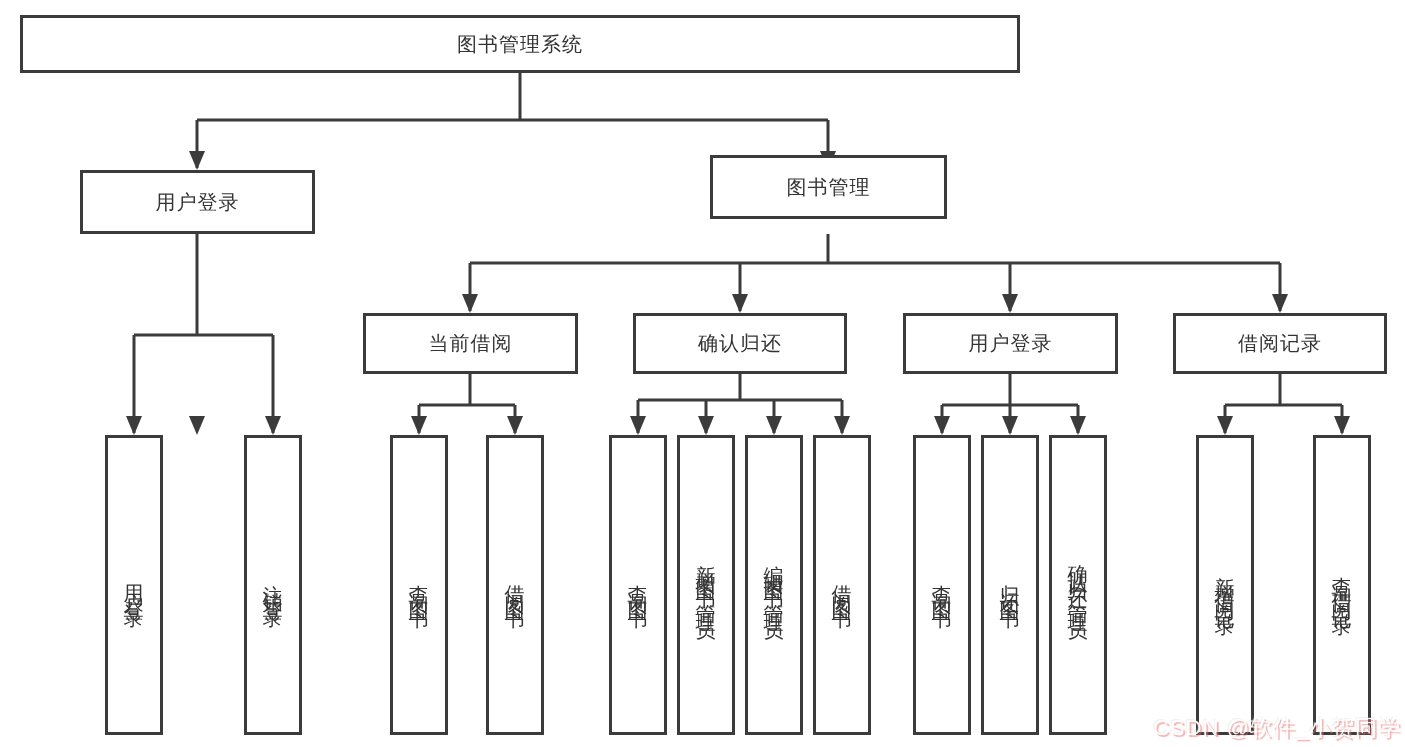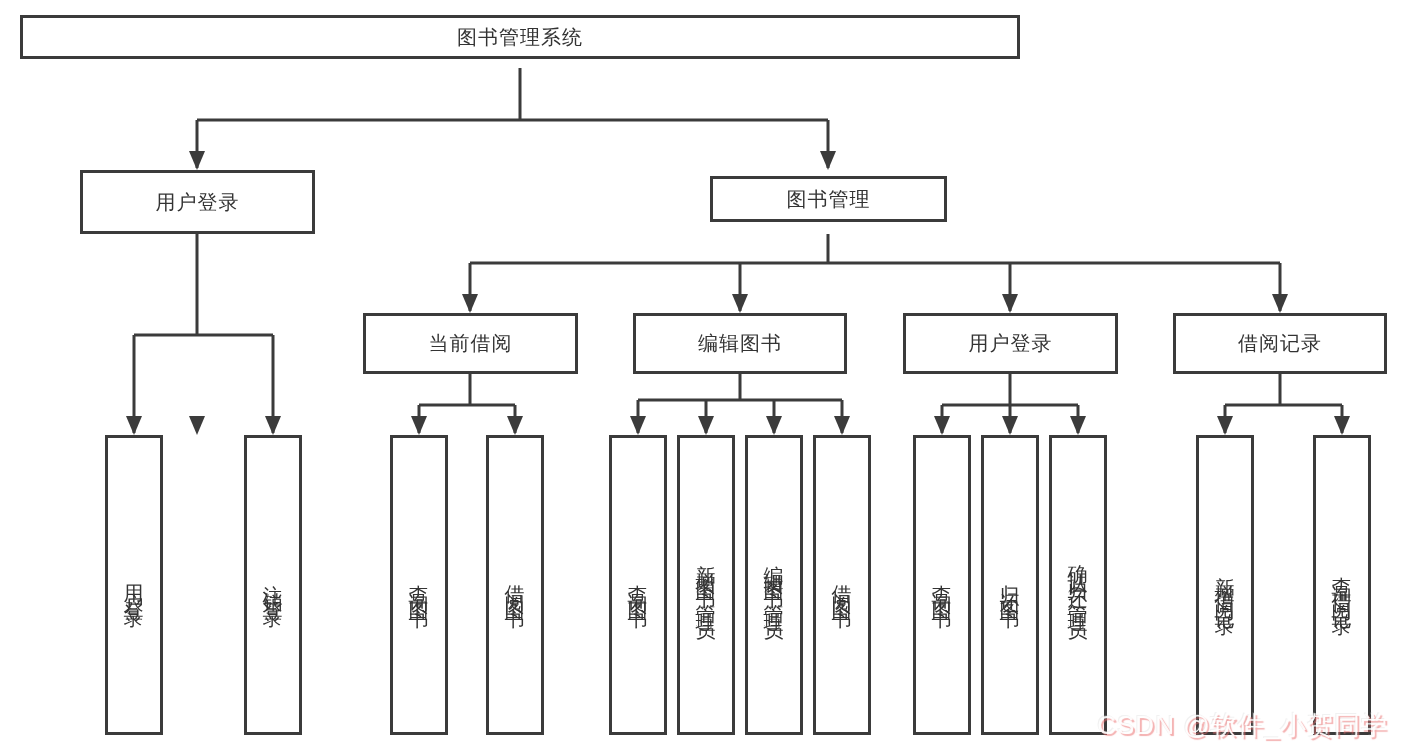--- a/index.html
+++ b/index.html
@@ -28,22 +28,22 @@
   .leaf { width:58px; top:435px; height:300px; }
   .leaf .v {
     writing-mode:vertical-rl;
     text-orientation:mixed;
     letter-spacing:8px;
     line-height:1;
     font-size:20px;
   }
   .watermark {
     position:absolute;
-    right:17px; bottom:4px;
-    font-size:26px;
+    right:4px; bottom:4px;
+    font-size:22px;
     letter-spacing:1px;
     color:rgba(255,255,255,0.92);
     text-shadow:2px 2px 1px rgba(235,110,110,0.55), -1px -1px 0 rgba(200,200,200,0.25);
     pointer-events:none;
   }
 </style>
 </head>
 <body>
 
 <div class="canvas">
@@ -83,36 +83,36 @@
     <path d="M1010,374 V405 M942,405 H1078"></path>
     <line x1="942" y1="405" x2="942" y2="433" marker-end="url(#arr)"></line>
     <line x1="1010" y1="405" x2="1010" y2="433" marker-end="url(#arr)"></line>
     <line x1="1078" y1="405" x2="1078" y2="433" marker-end="url(#arr)"></line>
 
     <path d="M1280,374 V405 M1225,405 H1342"></path>
     <line x1="1225" y1="405" x2="1225" y2="433" marker-end="url(#arr)"></line>
     <line x1="1342" y1="405" x2="1342" y2="433" marker-end="url(#arr)"></line>
   </svg>
 
-  <div class="node" style="left:20px;top:15px;width:1000px;height:44px">
+  <div class="node" style="left:20px;top:15px;width:1000px;height:58px">
     <span>图书管理系统</span>
   </div>
 
   <div class="node" style="left:80px;top:170px;width:235px;height:64px">
     <span>用户登录</span>
   </div>
-  <div class="node" style="left:710px;top:176px;width:237px;height:46px">
+  <div class="node" style="left:710px;top:155px;width:237px;height:64px">
     <span>图书管理</span>
   </div>
 
   <div class="node" style="left:363px;top:313px;width:215px;height:61px">
     <span>当前借阅</span>
   </div>
   <div class="node" style="left:633px;top:313px;width:214px;height:61px">
-    <span>编辑图书</span>
+    <span>确认归还</span>
   </div>
   <div class="node" style="left:903px;top:313px;width:215px;height:61px">
     <span>用户登录</span>
   </div>
   <div class="node" style="left:1173px;top:313px;width:214px;height:61px">
     <span>借阅记录</span>
   </div>
 
   <div class="node leaf" style="left:105px">
     <span class="v">用户登录</span>

